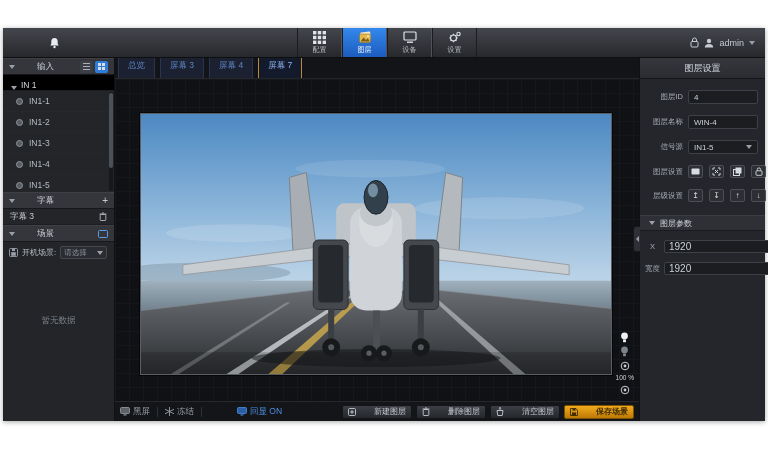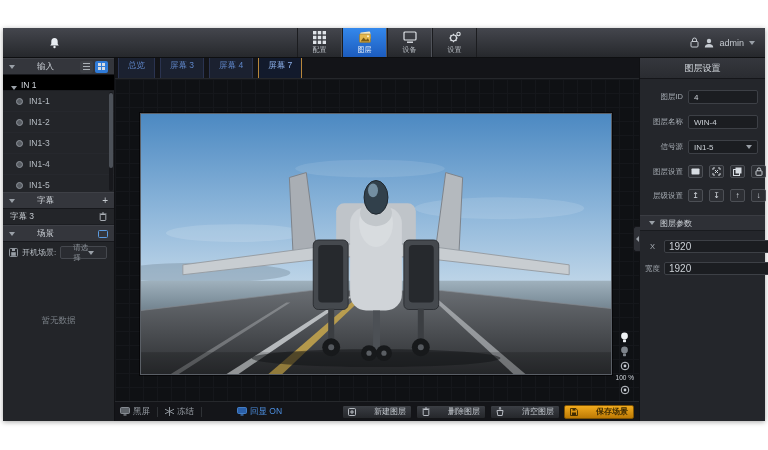--- a/index.html
+++ b/index.html
@@ -51,21 +51,21 @@
                border-radius:2px; }
   .scroll-thumb { position:absolute; top:1px; height:76%; left:0; right:0; background:#4c5158;
                   border-radius:2px; }
   .plus { margin-left:auto; color:#c6cbd1; font-size:10px; cursor:pointer; line-height:1; }
   .sub-item { height:16px; flex:none; display:flex; align-items:center; padding:0 7px;
               font-size:8.5px; color:#c4c9cf; background:#232529; border-bottom:1px solid #1b1d21; }
   .boot-row { height:21px; flex:none; display:flex; align-items:center; gap:4px; padding:0 6px;
               font-size:8px; color:#b9bfc6; }
   .boot-select { width:47px; height:13px; border:1px solid #45484e; border-radius:2px;
                  background:#2a2c31; display:flex; align-items:center; justify-content:space-between;
-                 padding:0 12px; font-size:7.5px; color:#8d939a; cursor:pointer; }
+                 padding:0 3px; font-size:7.5px; color:#8d939a; cursor:pointer; }
   .empty { flex:1; background:#232529; display:flex; justify-content:center;
            padding-top:52px; font-size:8.5px; color:#7b8188; }
 
   
   .center { flex:1; min-width:0; display:flex; flex-direction:column; background:#17181c; }
   .tabs { height:21px; flex:none; display:flex; align-items:flex-end; gap:5px; padding:0 0 0 3px;
           background:#131418; border-bottom:1px solid #25272b; }
   .tab { height:16px; padding:12px 9px; display:flex; align-items:center; font-size:8.5px;
          color:#5f86c8; background:#1b2130; border:1px solid #2a3350; border-bottom:none;
          border-radius:3px 3px 0 0; cursor:pointer; white-space:nowrap; }

